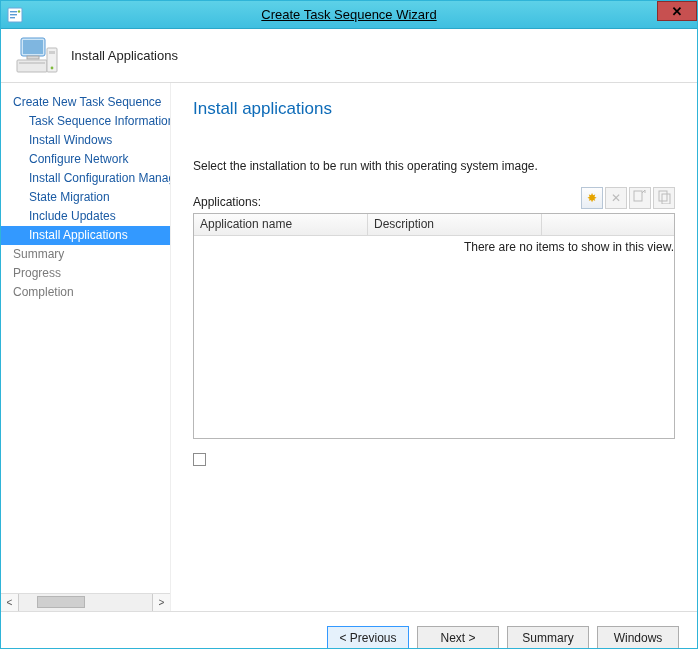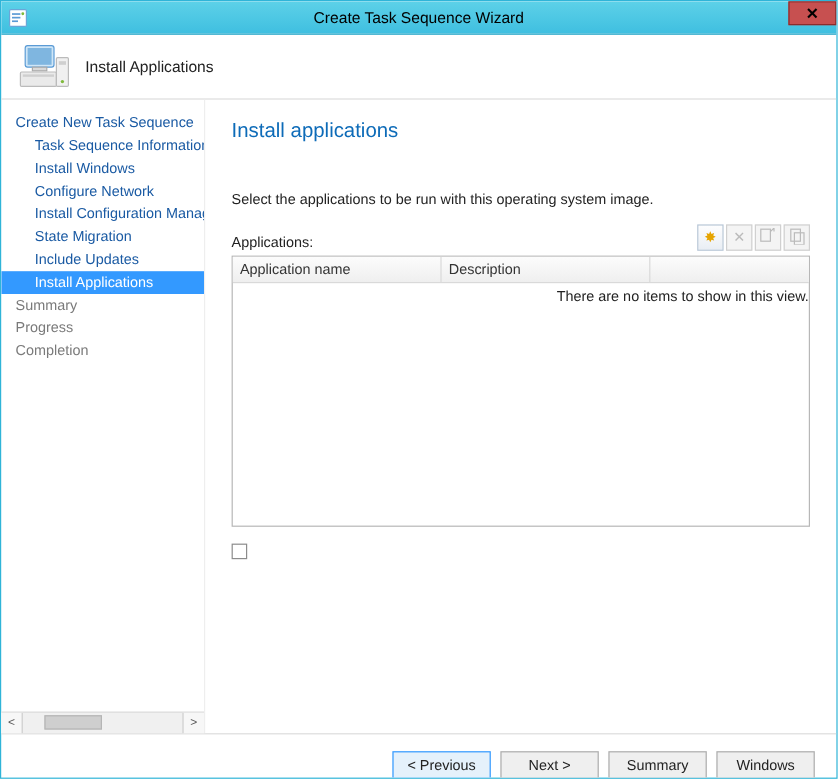--- a/index.html
+++ b/index.html
@@ -26,20 +26,21 @@
     margin: 0 6px;
     display: flex; align-items:center; justify-content:center;
   }
   .titlebar .title {
     position: absolute;
     left: 0; right: 0;
     text-align: center;
     color: #000;
     font-size: 13px;
     pointer-events: none;
+    text-decoration: underline;
   }
   .titlebar .close {
     position: absolute;
     right: 0; top: 0;
     width: 40px; height: 20px;
     background: #c75050;
     border: 1px solid #8b2c2c;
     display: flex; align-items: center; justify-content: center;
     color: #000; font-weight: bold; font-size: 13px;
     font-family: Arial, sans-serif;
@@ -249,21 +250,21 @@
       <div class="arrow">&lt;</div>
       <div class="track">
         <div class="thumb"></div>
       </div>
       <div class="arrow">&gt;</div>
     </div>
   </div>
 
   <div class="main">
     <h2>Install applications</h2>
-    <div class="instruction">Select the applications to be run with this operating system image.</div>
+    <div class="instruction">Select the installation to be run with this operating system image.</div>
 
     <div class="apps-row">
       <span class="apps-label">Applications:</span>
       <div class="toolbar">
         <div class="tool-btn" title="New">
           <span style="color:#e6a400;">✸</span>
         </div>
         <div class="tool-btn disabled" title="Delete">
           <span>✕</span>
         </div>

